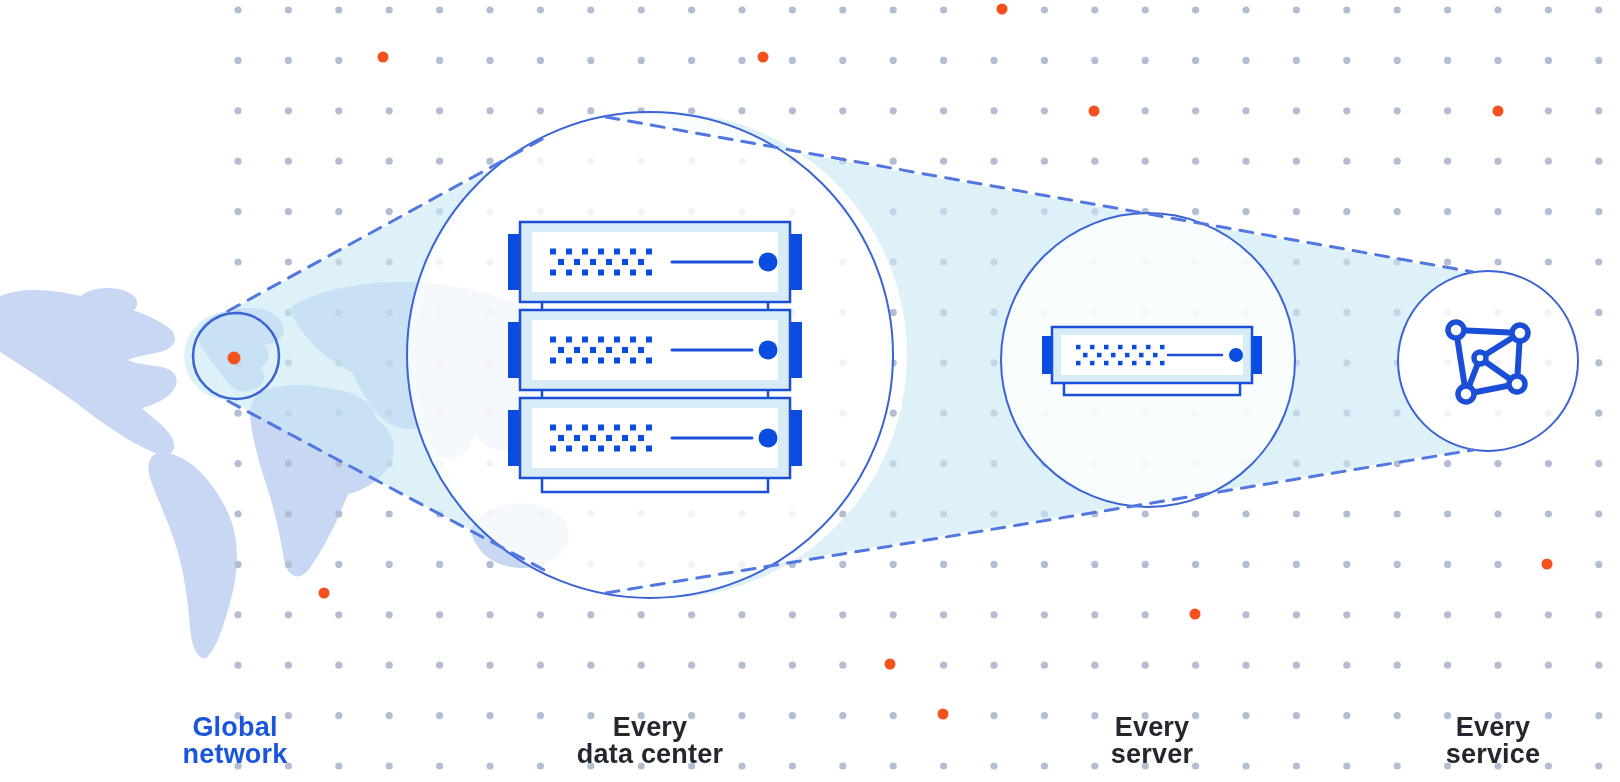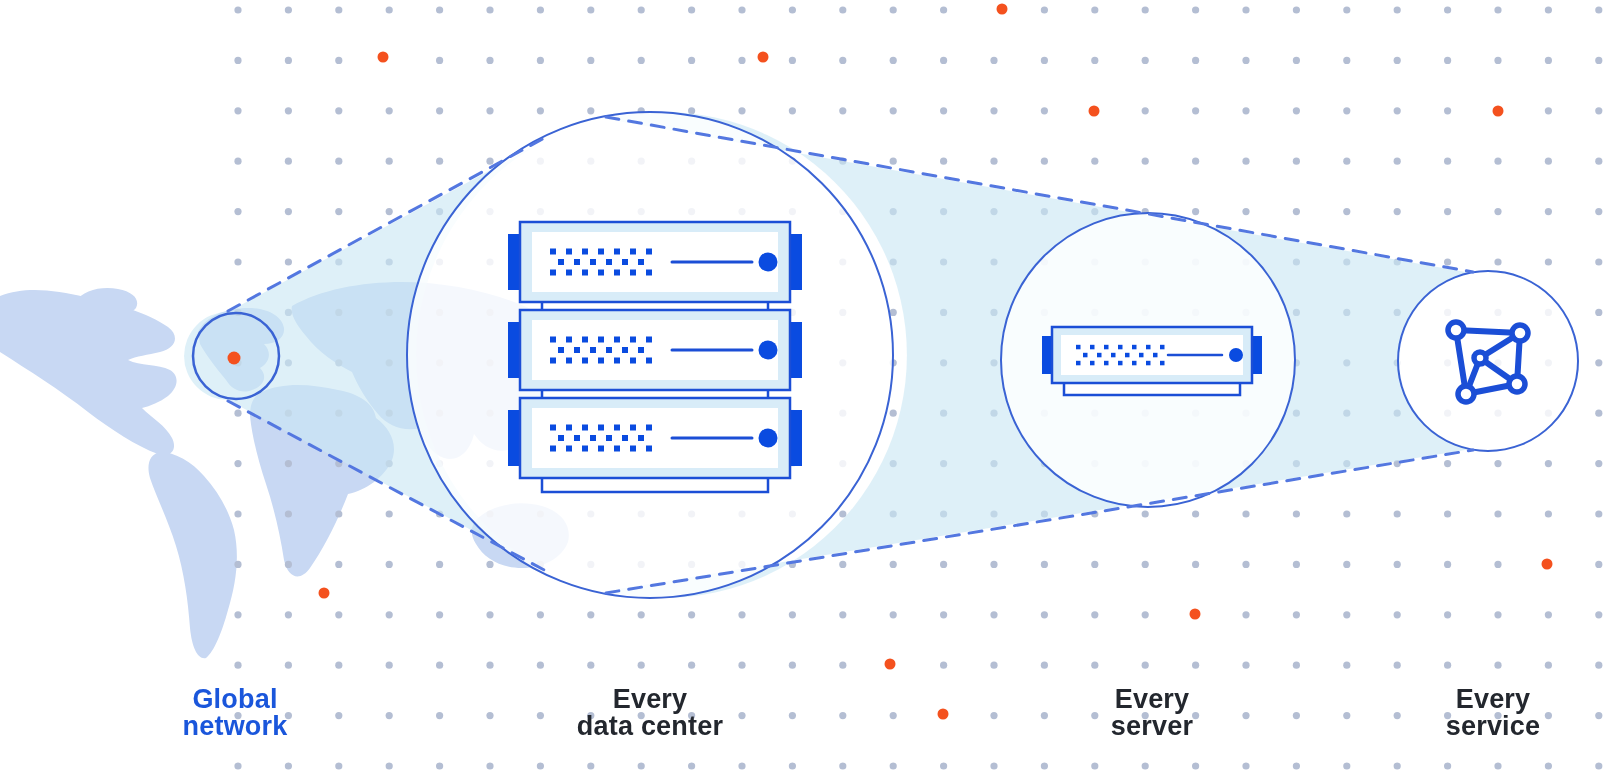--- a/index.html
+++ b/index.html
@@ -4,21 +4,21 @@
 <style>
   html,body{margin:0;padding:0;background:#fff;}
   #stage{position:relative;width:1620px;height:782px;background:var(--background,#fff);overflow:hidden;
          font-family:"Liberation Sans",sans-serif;}
   #diagram-svg{position:absolute;left:0;top:0;}
   .map-land{fill:var(--map-land);}
   .beam{fill:var(--beam-fill);}
   .zoom-circle{fill:rgba(255,255,255,0.82);stroke:var(--circle-stroke);stroke-width:2;}
   .map-circle{fill:none;stroke:var(--circle-stroke);stroke-width:2.5;}
   .dash{stroke:var(--dash-blue);stroke-width:3;fill:none;stroke-dasharray:13 10;stroke-linecap:round;}
-  .label{position:absolute;top:686px;width:340px;transform:translateX(-50%);text-align:center;
+  .label{position:absolute;top:714px;width:340px;transform:translateX(-50%);text-align:center;
          white-space:pre-line;font-weight:700;font-size:27px;line-height:27px;
          color:var(--text-dark);letter-spacing:0.2px;}
   .label.blue{color:var(--text-blue);}
 </style>
 </head>
 <body>
 
 <div id="stage">
   <svg id="diagram-svg" width="1620" height="782" viewBox="0 0 1620 782">
 

